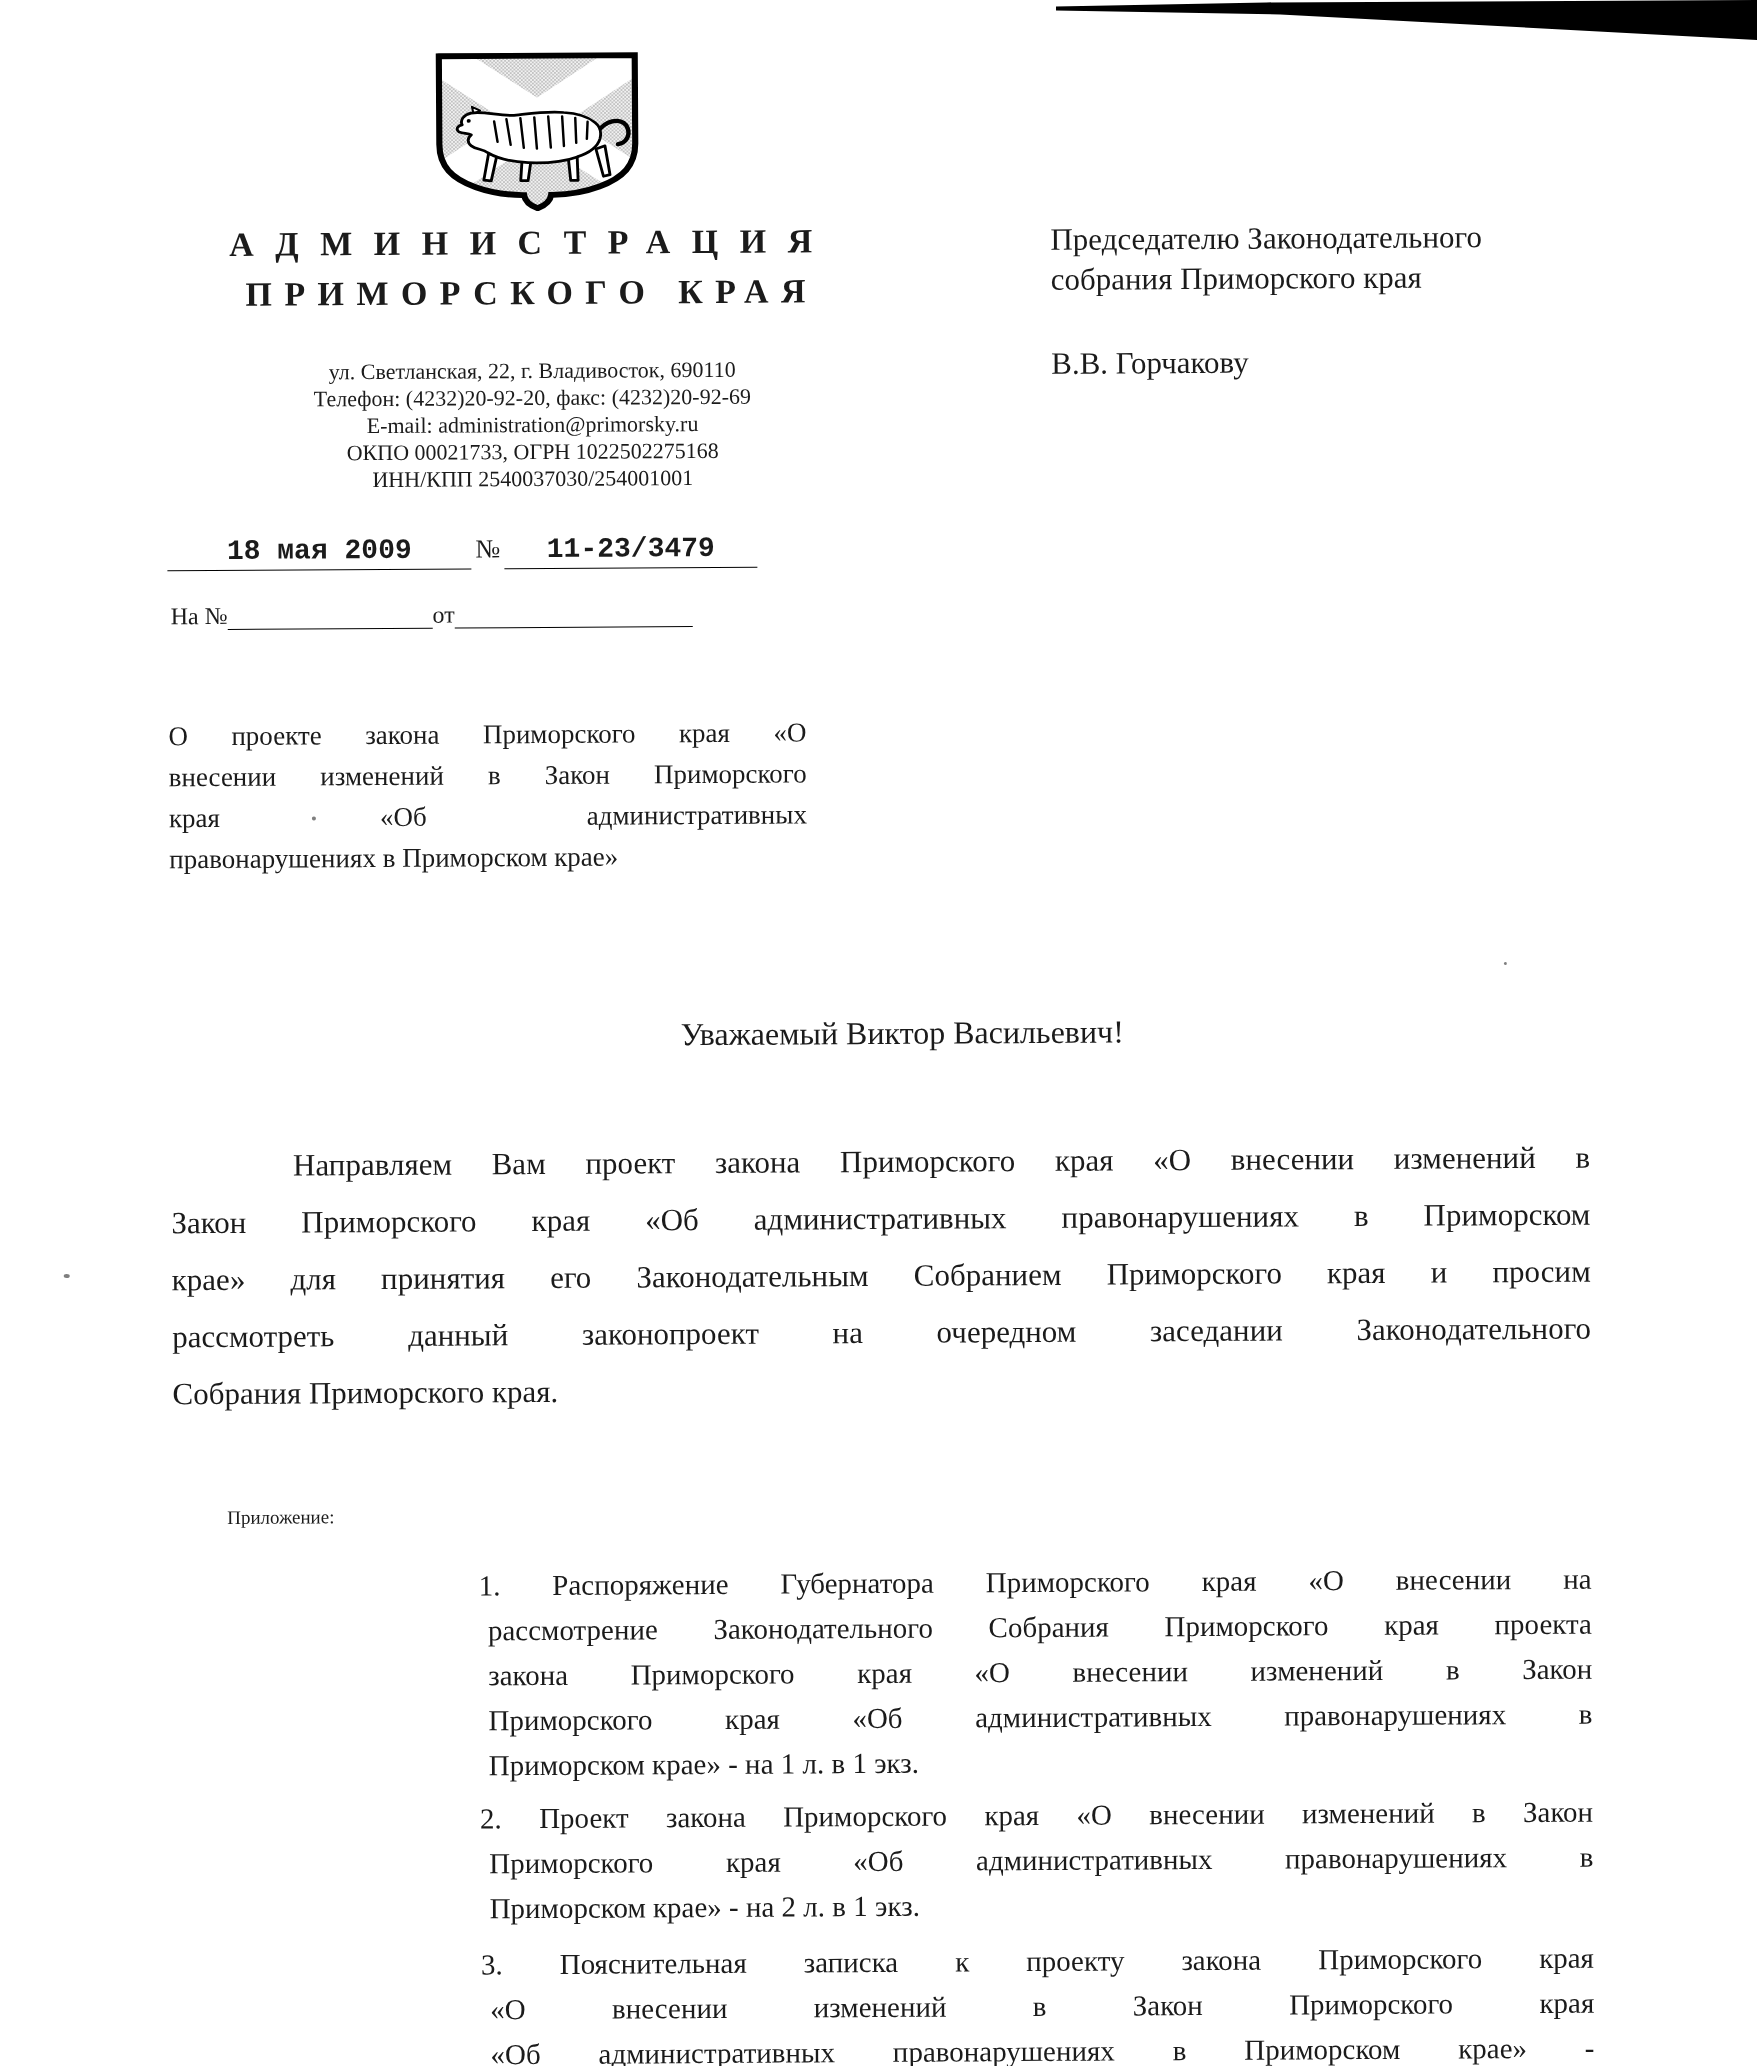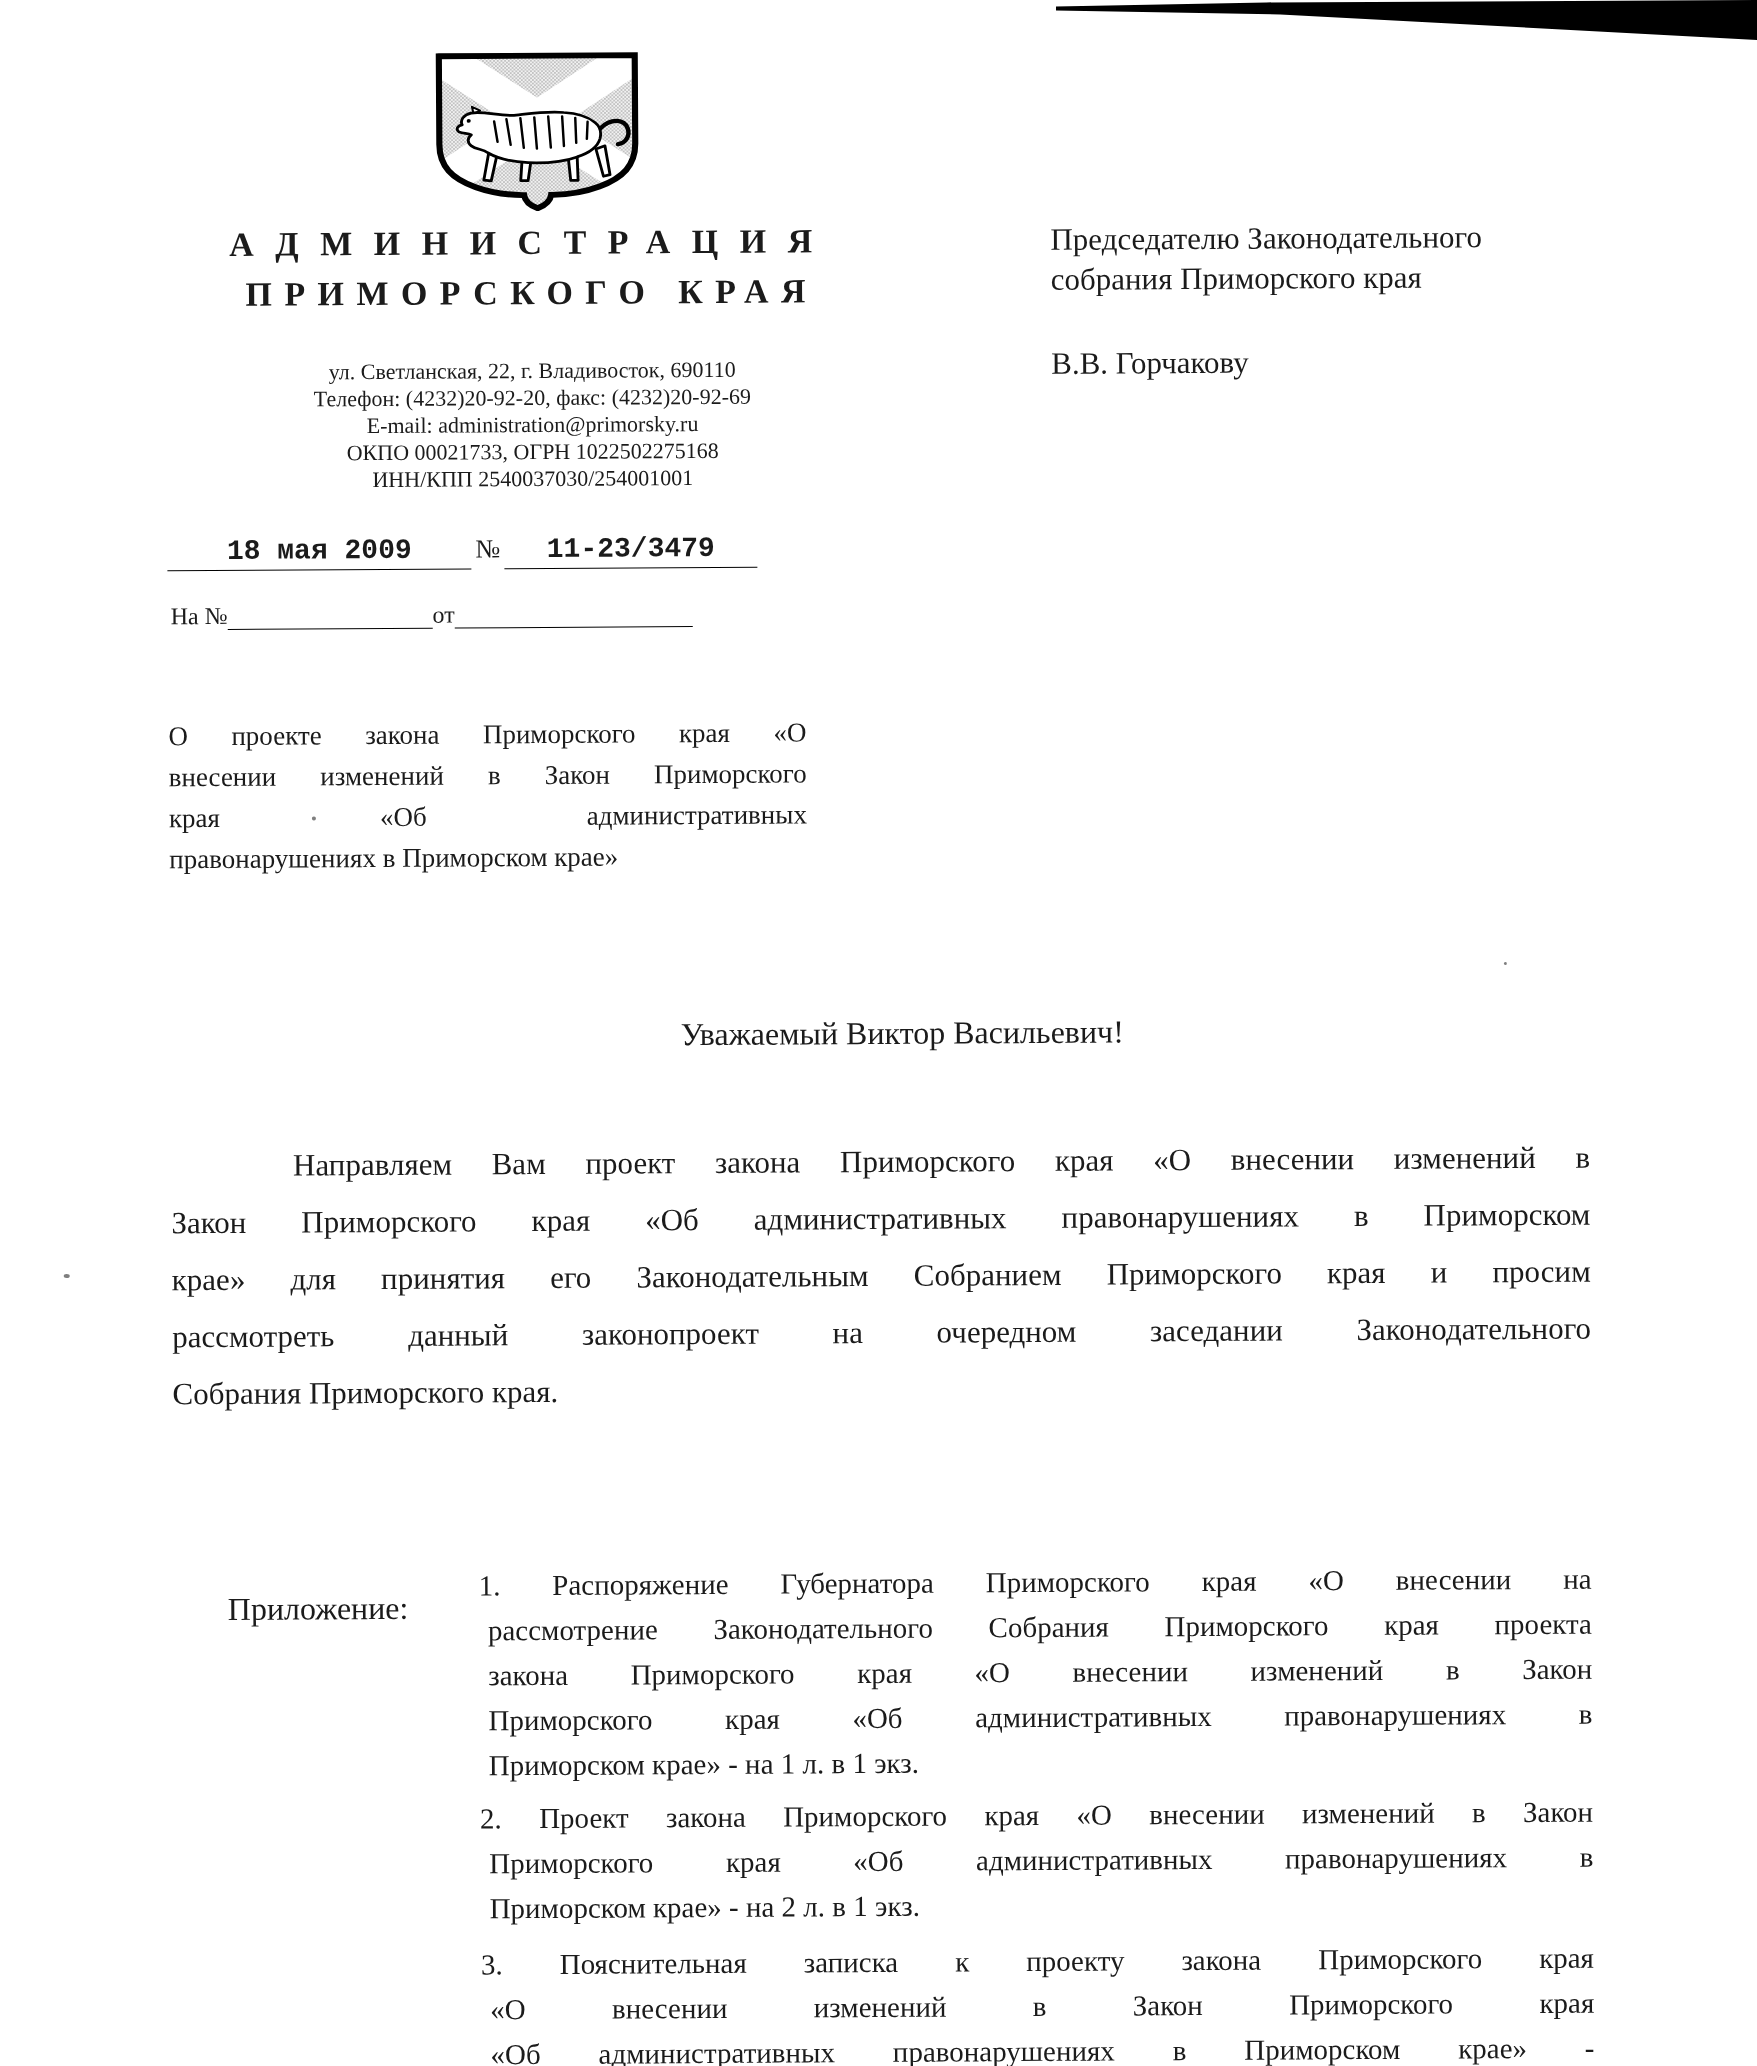--- a/index.html
+++ b/index.html
@@ -33,21 +33,21 @@
   .addressee .name{margin-top:44px;}
   
   .subject{position:absolute;left:171px;top:712px;width:638px;font-size:27px;line-height:41px;}
   
   .salutation{position:absolute;left:171px;top:1015px;width:1419px;text-align:center;text-indent:45px;font-size:32px;}
   .bodyp{position:absolute;left:171px;top:1133px;width:1419px;font-size:31px;line-height:57px;}
   .bodyp .l0{text-indent:122px;}
   .line-j{text-align:justify;text-align-last:justify;}
   .line-l{text-align:left;text-align-last:left;}
   
-  .att-label{position:absolute;left:225px;top:1587px;font-size:32px;}
+  .att-label{position:absolute;left:225px;top:1503px;font-size:19px;}
   .att{position:absolute;left:476px;top:1561px;width:1113px;font-size:29px;line-height:45px;}
   .att .item2{margin-top:8.3px;}
   .att .item3{margin-top:10.7px;}
   .att .cont{margin-left:9px;}
   
   .speck{position:absolute;background:#2a2a2a;border-radius:50%;opacity:.6;}
   .sp1{left:63px;top:1269px;width:5.8px;height:4.1px;}
   .sp2{left:314px;top:813px;width:3.7px;height:3.7px;}
   .sp3{left:1505px;top:966px;width:3.3px;height:3.3px;}
 </style>

